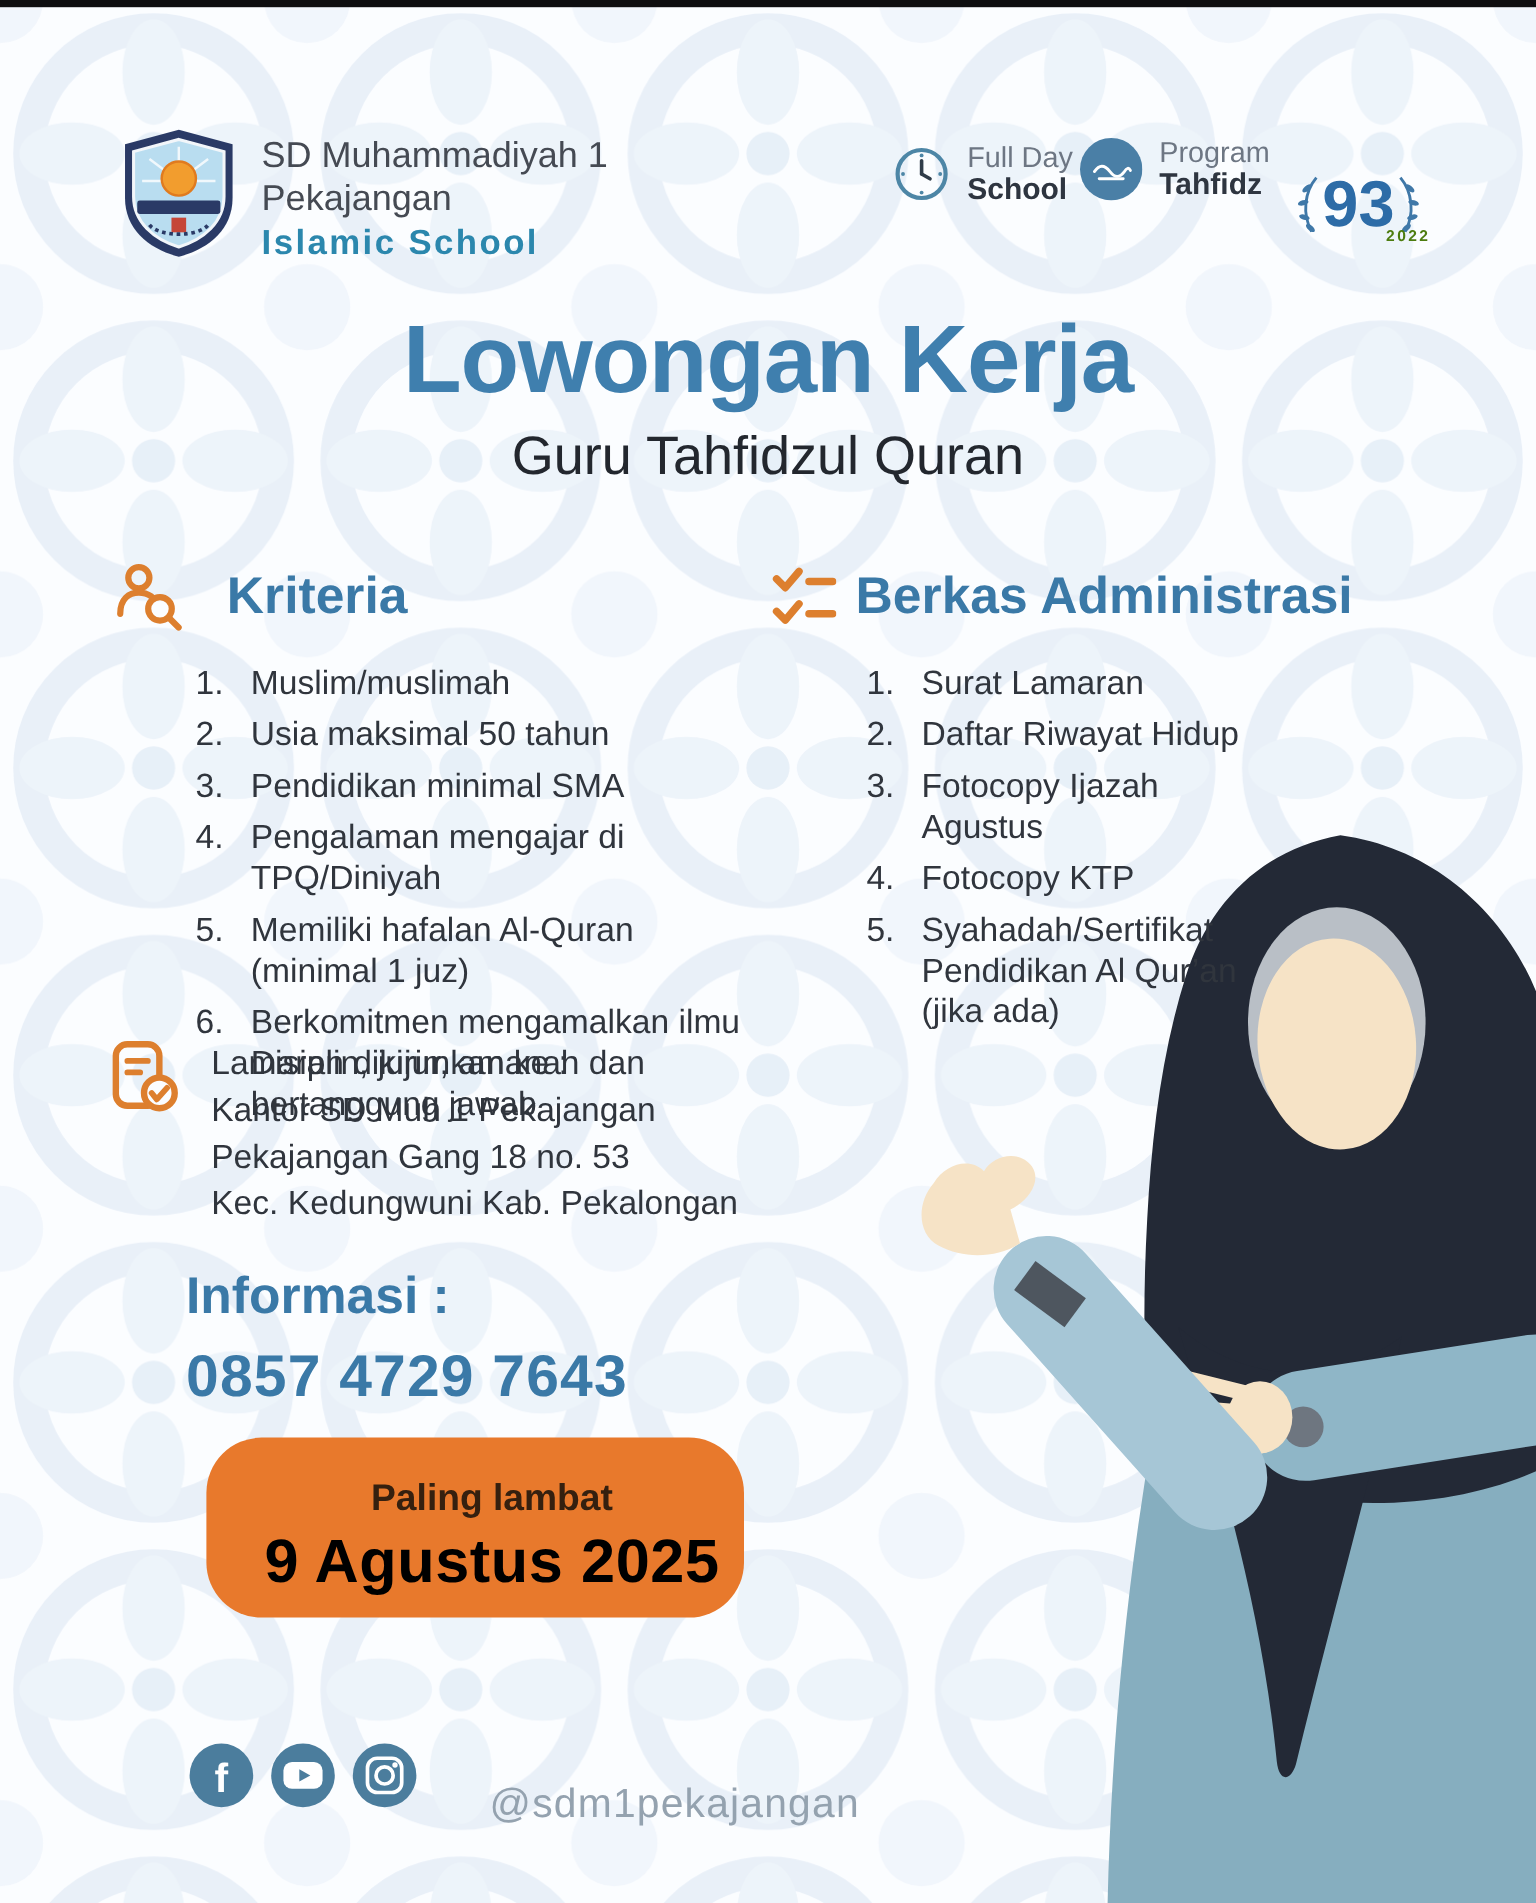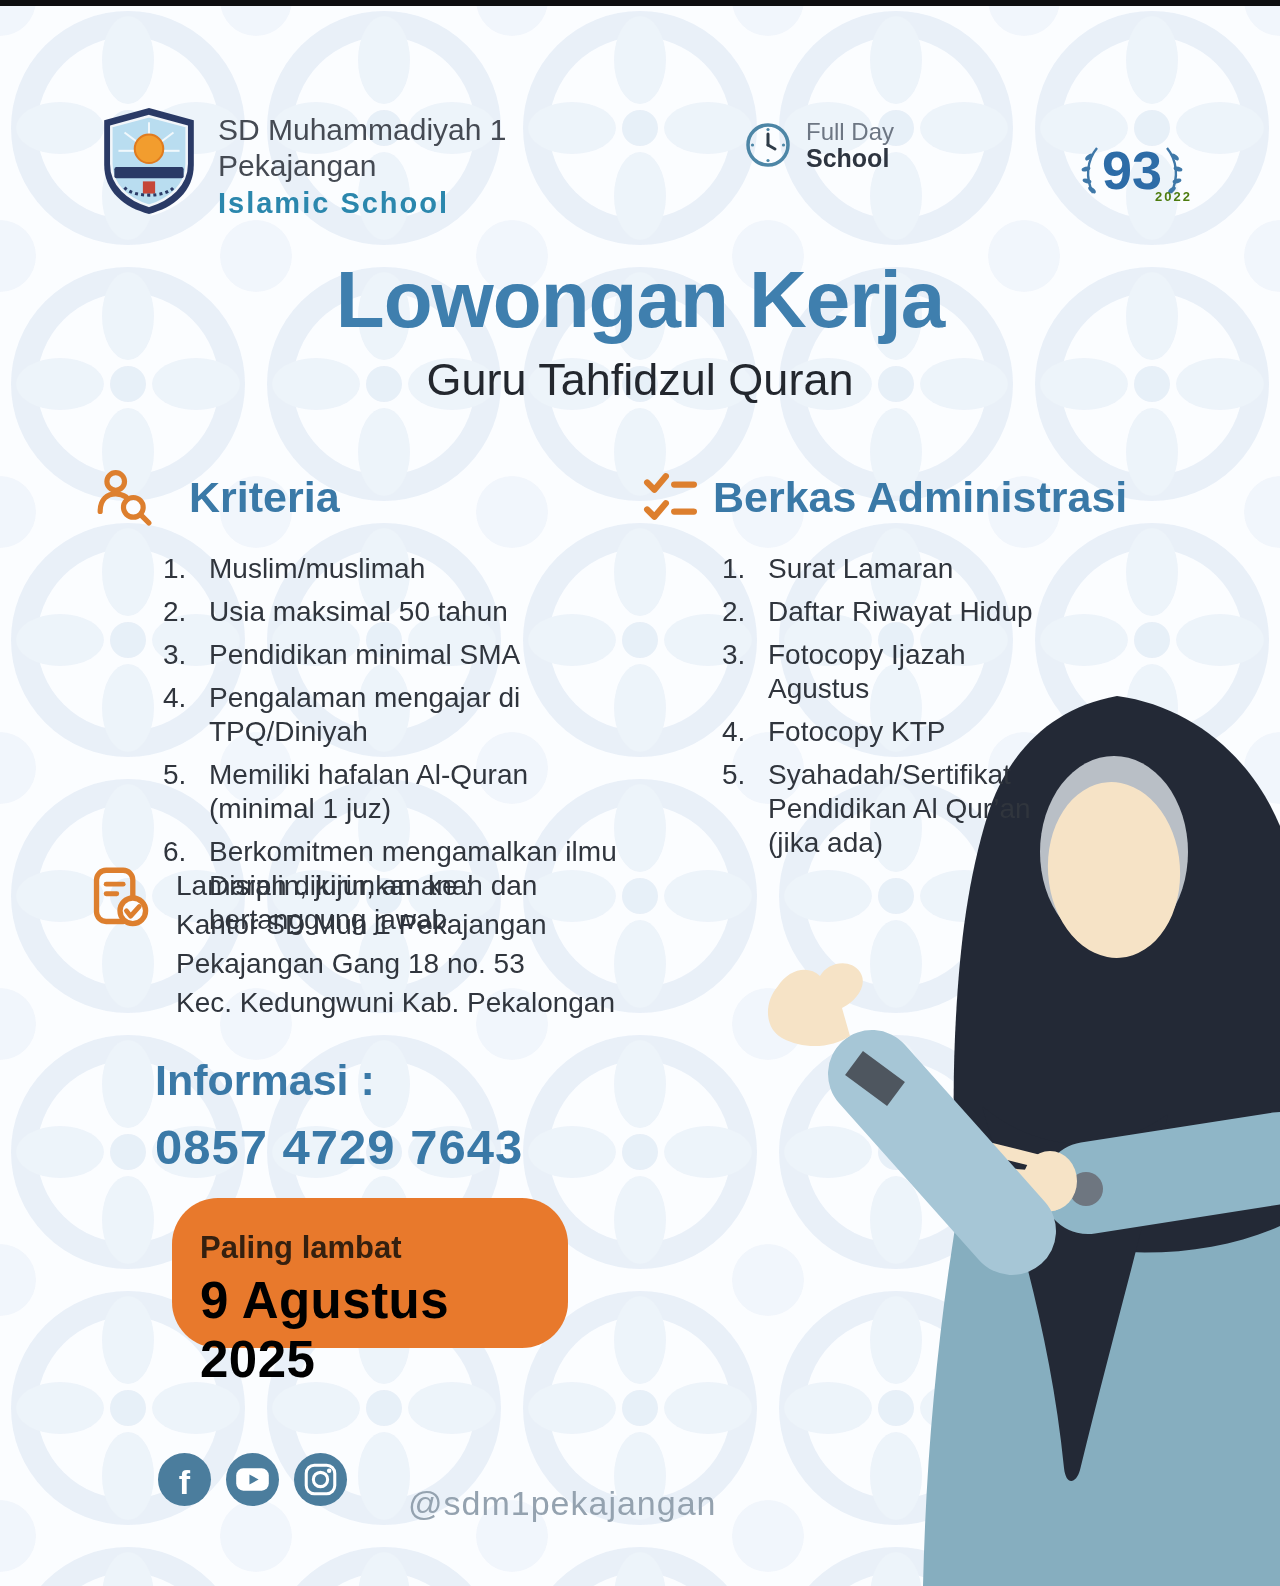--- a/index.html
+++ b/index.html
@@ -48,22 +48,22 @@
   
   .lamaran{left:88px;top:866px;display:flex;gap:24px;align-items:flex-start;z-index:2;}
   .lamaran-text div{font-size:28px;line-height:39px;color:#30353d;}
 
   
   .informasi{left:155px;top:1056px;z-index:2;}
   .informasi-label{font-size:43px;font-weight:800;color:#3a79a7;}
   .informasi-phone{font-size:49px;font-weight:800;color:#3a79a7;margin-top:14px;letter-spacing:1px;}
 
   
-  .deadline{left:172px;top:1198px;width:396px;height:150px;border-radius:46px;
-            background:#e8792c;padding:32px 0 0 28px;z-index:2;}
+  .deadline{left:172px;top:1198px;width:448px;height:150px;border-radius:46px;
+            background:#e8792c;padding:32px 0 0 28px;z-index:2;text-align:center;}
   .deadline-label{font-size:31px;font-weight:800;color:#35200f;}
   .deadline-date{font-size:51px;font-weight:700;color:#000000;margin-top:5px;letter-spacing:.5px;}
 
   
   .social{left:158px;top:1436px;display:flex;align-items:center;gap:15px;z-index:2;}
   .social-circle{width:53px;height:53px;border-radius:50%;background:#4b7d9d;
                  display:flex;align-items:center;justify-content:center;}
   .fb-glyph{color:#fff;font-size:34px;font-weight:700;margin-top:6px;}
   .handle{margin-left:46px;font-size:34px;color:#94a2af;letter-spacing:1px;margin-top:48px;}
 
@@ -166,20 +166,33 @@
         <line x1="24" y1="24" x2="24" y2="13"></line>
           <line x1="24" y1="24" x2="31" y2="28"></line>
       </g>
     </svg>
     <div>
       <div class="badge-line1">Full Day</div>
       <div class="badge-line2">School</div>
     </div>
   </div>
 
+  <div class="abs badge badge-tahfidz">
+    <svg width="52" height="52" viewBox="0 0 52 52">
+      <circle cx="26" cy="26" r="26" fill="#4a7fa6"></circle>
+      <g stroke="#ffffff" stroke-width="2.4" fill="none" stroke-linecap="round">
+        <path d="M12 28 q6 -9 13 0 q6 8 12 0 q3 -5 5 -1"></path>
+        <line x1="16" y1="34" x2="36" y2="34"></line>
+      </g>
+    </svg>
+    <div>
+      <div class="badge-line1">Program</div>
+      <div class="badge-line2">Tahfidz</div>
+    </div>
+  </div>
 
   <div class="abs badge-93">
     <div class="laurel-row">
       <svg width="20" height="52" viewBox="0 0 20 52">
         <path d="M17 4 C7 16 5 34 13 49" fill="none" stroke="#3f78a8" stroke-width="2.4"></path>
         <g fill="#3f78a8">
           <ellipse cx="9" cy="13" rx="4.5" ry="2.2" transform="rotate(-40 9 13)"></ellipse>
           <ellipse cx="6" cy="25" rx="4.5" ry="2.2" transform="rotate(-15 6 25)"></ellipse>
           <ellipse cx="7" cy="37" rx="4.5" ry="2.2" transform="rotate(15 7 37)"></ellipse>
           <ellipse cx="12" cy="46" rx="4.5" ry="2.2" transform="rotate(40 12 46)"></ellipse>

